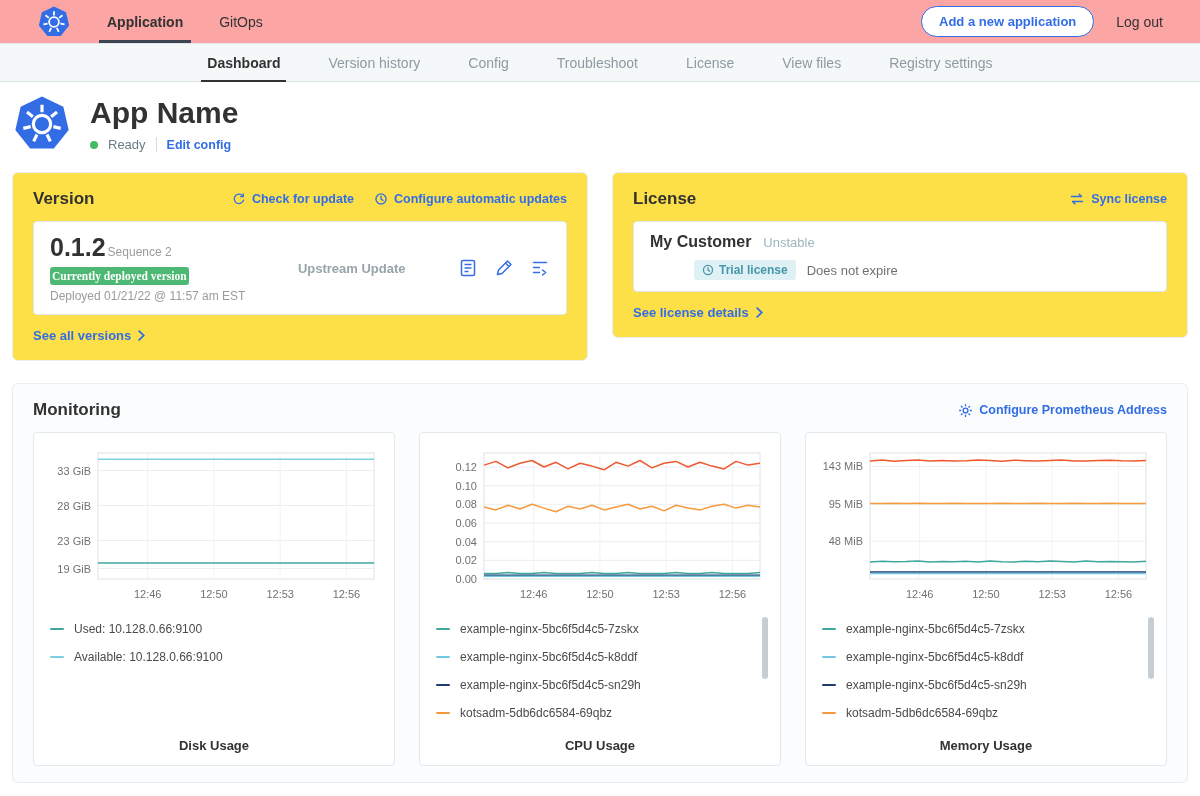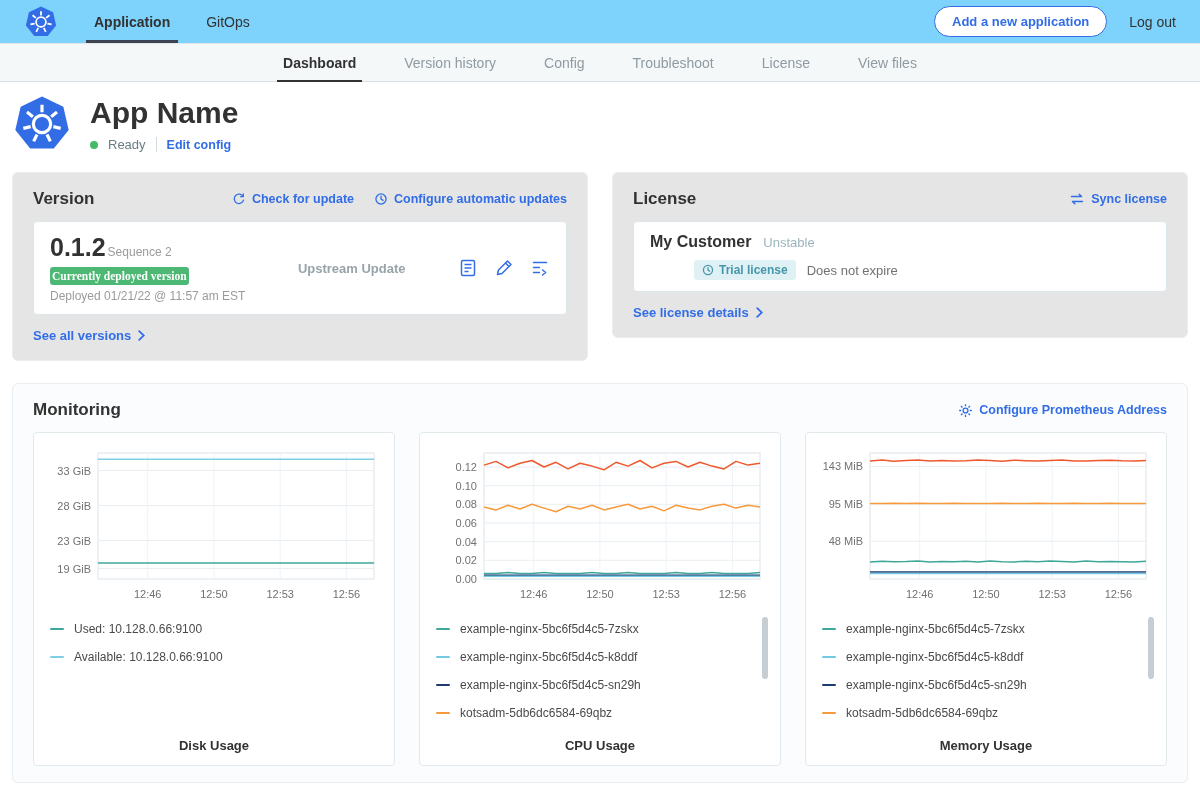--- a/index.html
+++ b/index.html
@@ -5,23 +5,23 @@
   * { margin:0; padding:0; box-sizing:border-box; }
   body {
     font-family:"Liberation Sans", sans-serif;
     background:#ffffff; color:#323232;
     width:1200px; height:796px; overflow:hidden;
   }
   a { text-decoration:none; cursor:pointer; }
 
   
   .topnav {
-    height:44px; background:#7dd3fc; border-bottom:1px solid #e3e7e9;
+    height:44px; background:#fca5a5; border-bottom:1px solid #e3e7e9;
     display:flex; justify-content:space-between; align-items:center;
-    padding:0 24px;
+    padding:0 37px;
   }
   .topnav-left { display:flex; align-items:center; height:100%; gap:18px; }
   .k8s-logo { display:flex; align-items:center; cursor:pointer; }
   .topnav-tabs { display:flex; height:100%; }
   .topnav-tab {
     display:flex; align-items:center; height:100%; padding:0 18px;
     font-size:14px; color:#323232; position:relative;
   }
   .topnav-tab.active { font-weight:bold; }
   .topnav-tab.active::after {
@@ -62,21 +62,21 @@
   .status-text { font-size:13px; color:#6a7d83; }
   .vdivider { width:1px; height:15px; background:#d3dadd; }
   .blue-link {
     color:#326de6; font-size:12.5px; font-weight:bold;
     display:inline-flex; align-items:center; gap:6px;
   }
 
   
   .cards-row { display:flex; gap:24px; align-items:flex-start; }
   .card {
-    background:#e5e5e5; border:1px solid #e7edf0; border-radius:6px;
+    background:#fde047; border:1px solid #e7edf0; border-radius:6px;
     padding:16px 20px; flex:1;
   }
   .card-head { display:flex; justify-content:space-between; align-items:center; margin-bottom:12px; }
   .card-title { font-size:17px; font-weight:bold; color:#323232; }
   .card-head-links { display:flex; align-items:center; gap:20px; }
   .inner-box {
     background:#fff; border:1px solid #dde6ea; border-radius:4px;
     padding:11px 16px;
   }
   .version-box { display:flex; align-items:center; justify-content:space-between; }
@@ -152,20 +152,21 @@
   </div>
 </header>
 
 <nav class="subnav">
   <a class="subnav-tab active">Dashboard</a>
   <a class="subnav-tab">Version history</a>
   <a class="subnav-tab">Config</a>
   <a class="subnav-tab">Troubleshoot</a>
   <a class="subnav-tab">License</a>
   <a class="subnav-tab">View files</a>
+  <a class="subnav-tab">Registry settings</a>
 </nav>
 
 <div class="page">
 
   <div class="app-header">
     <span style="display:flex;">
       <svg width="60" height="60" viewBox="0 0 36 36">
         <polygon points="18,1.5 30.8,7.7 34,21.6 25.1,32.7 10.9,32.7 2,21.6 5.2,7.7" fill="#326de6"></polygon>
         <g stroke="#ffffff" stroke-width="1.9" fill="none">
           <circle cx="18" cy="18" r="5.2"></circle>

